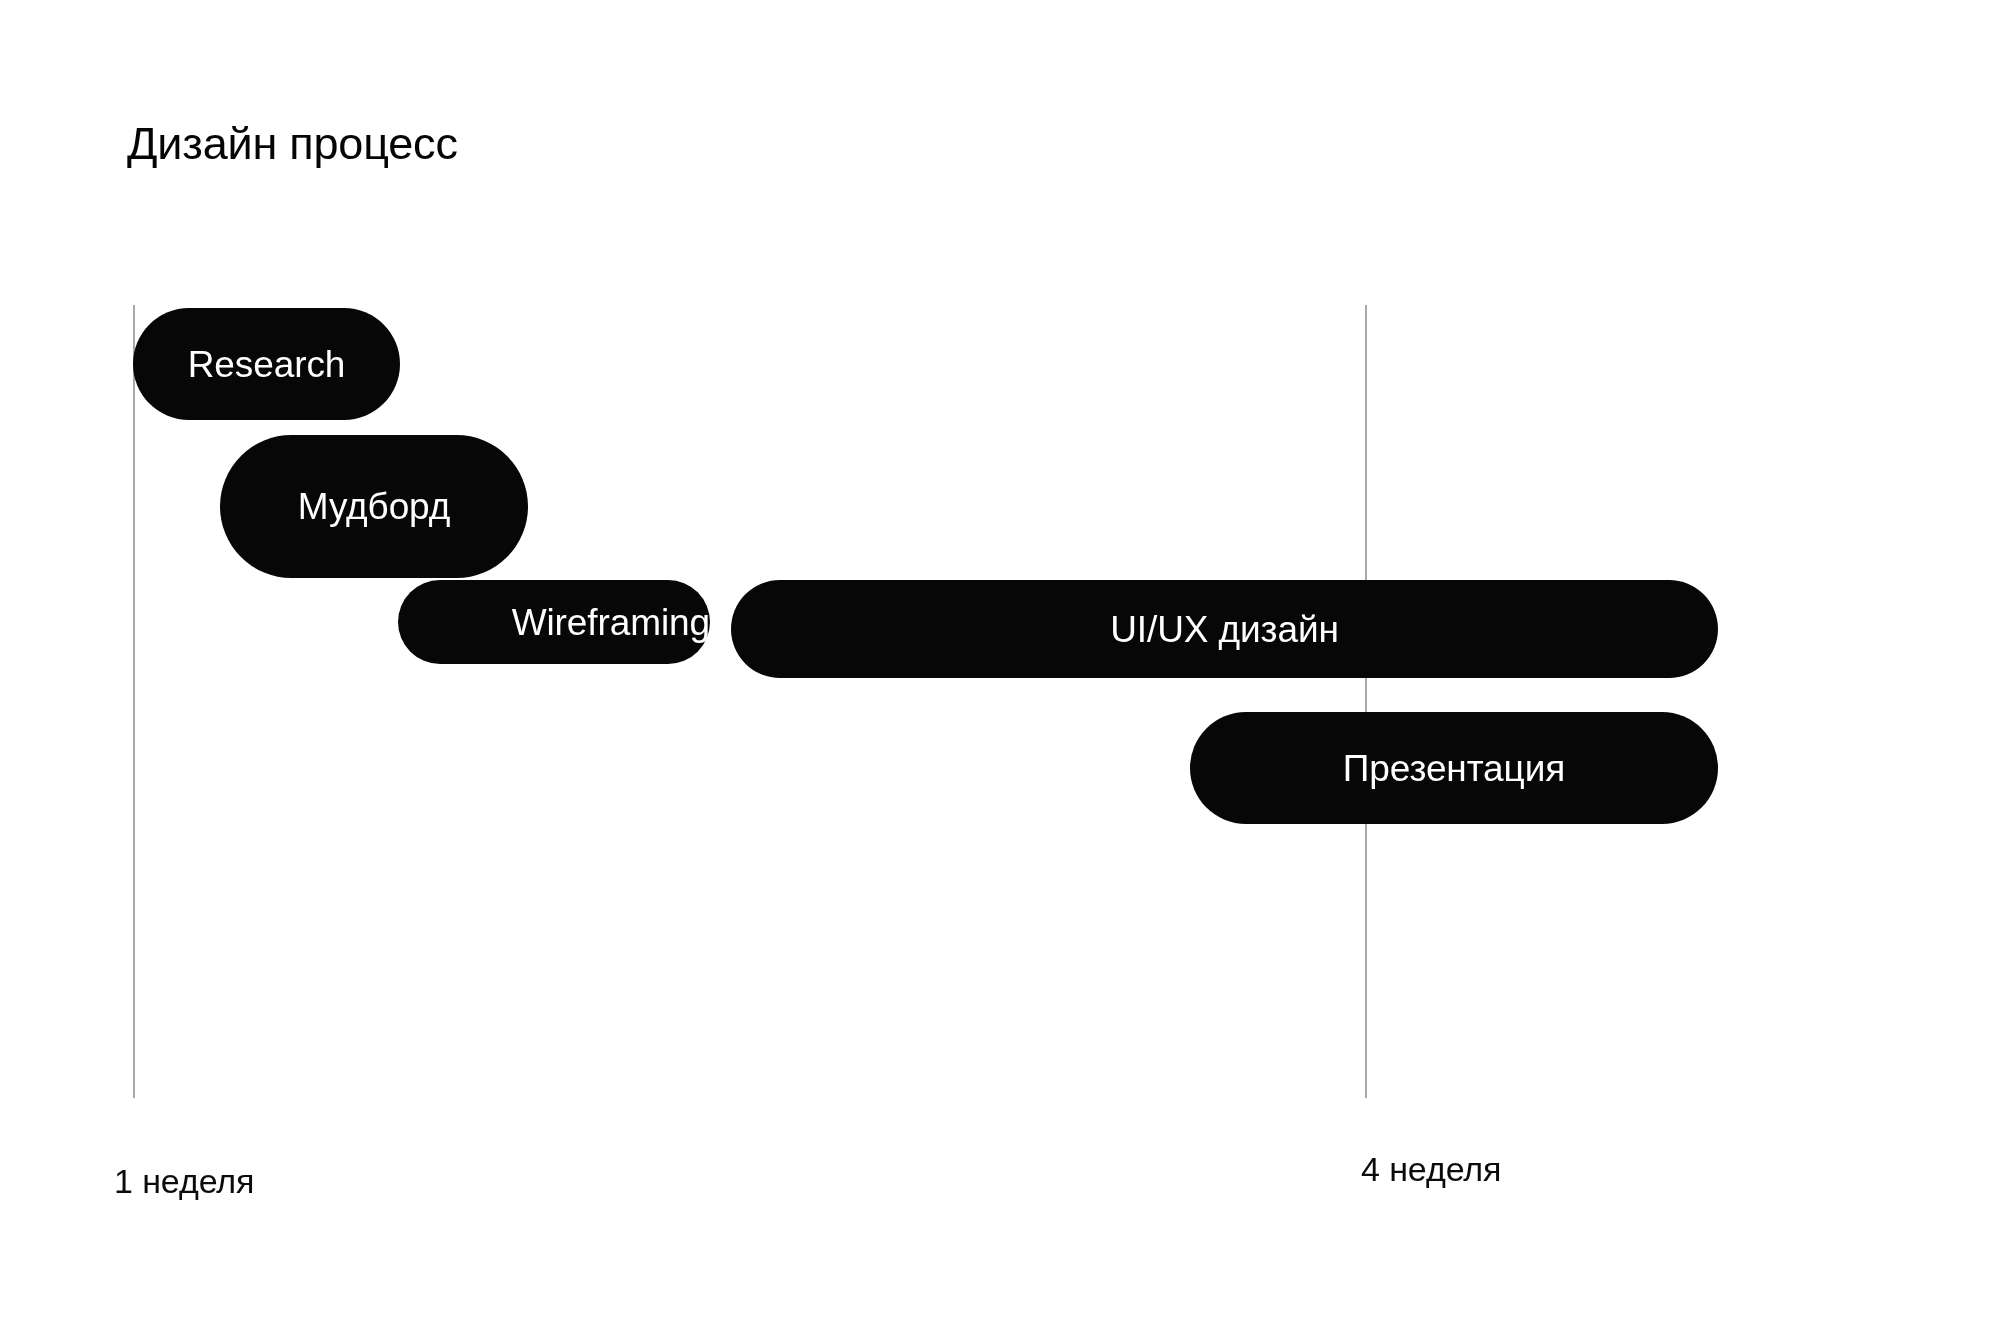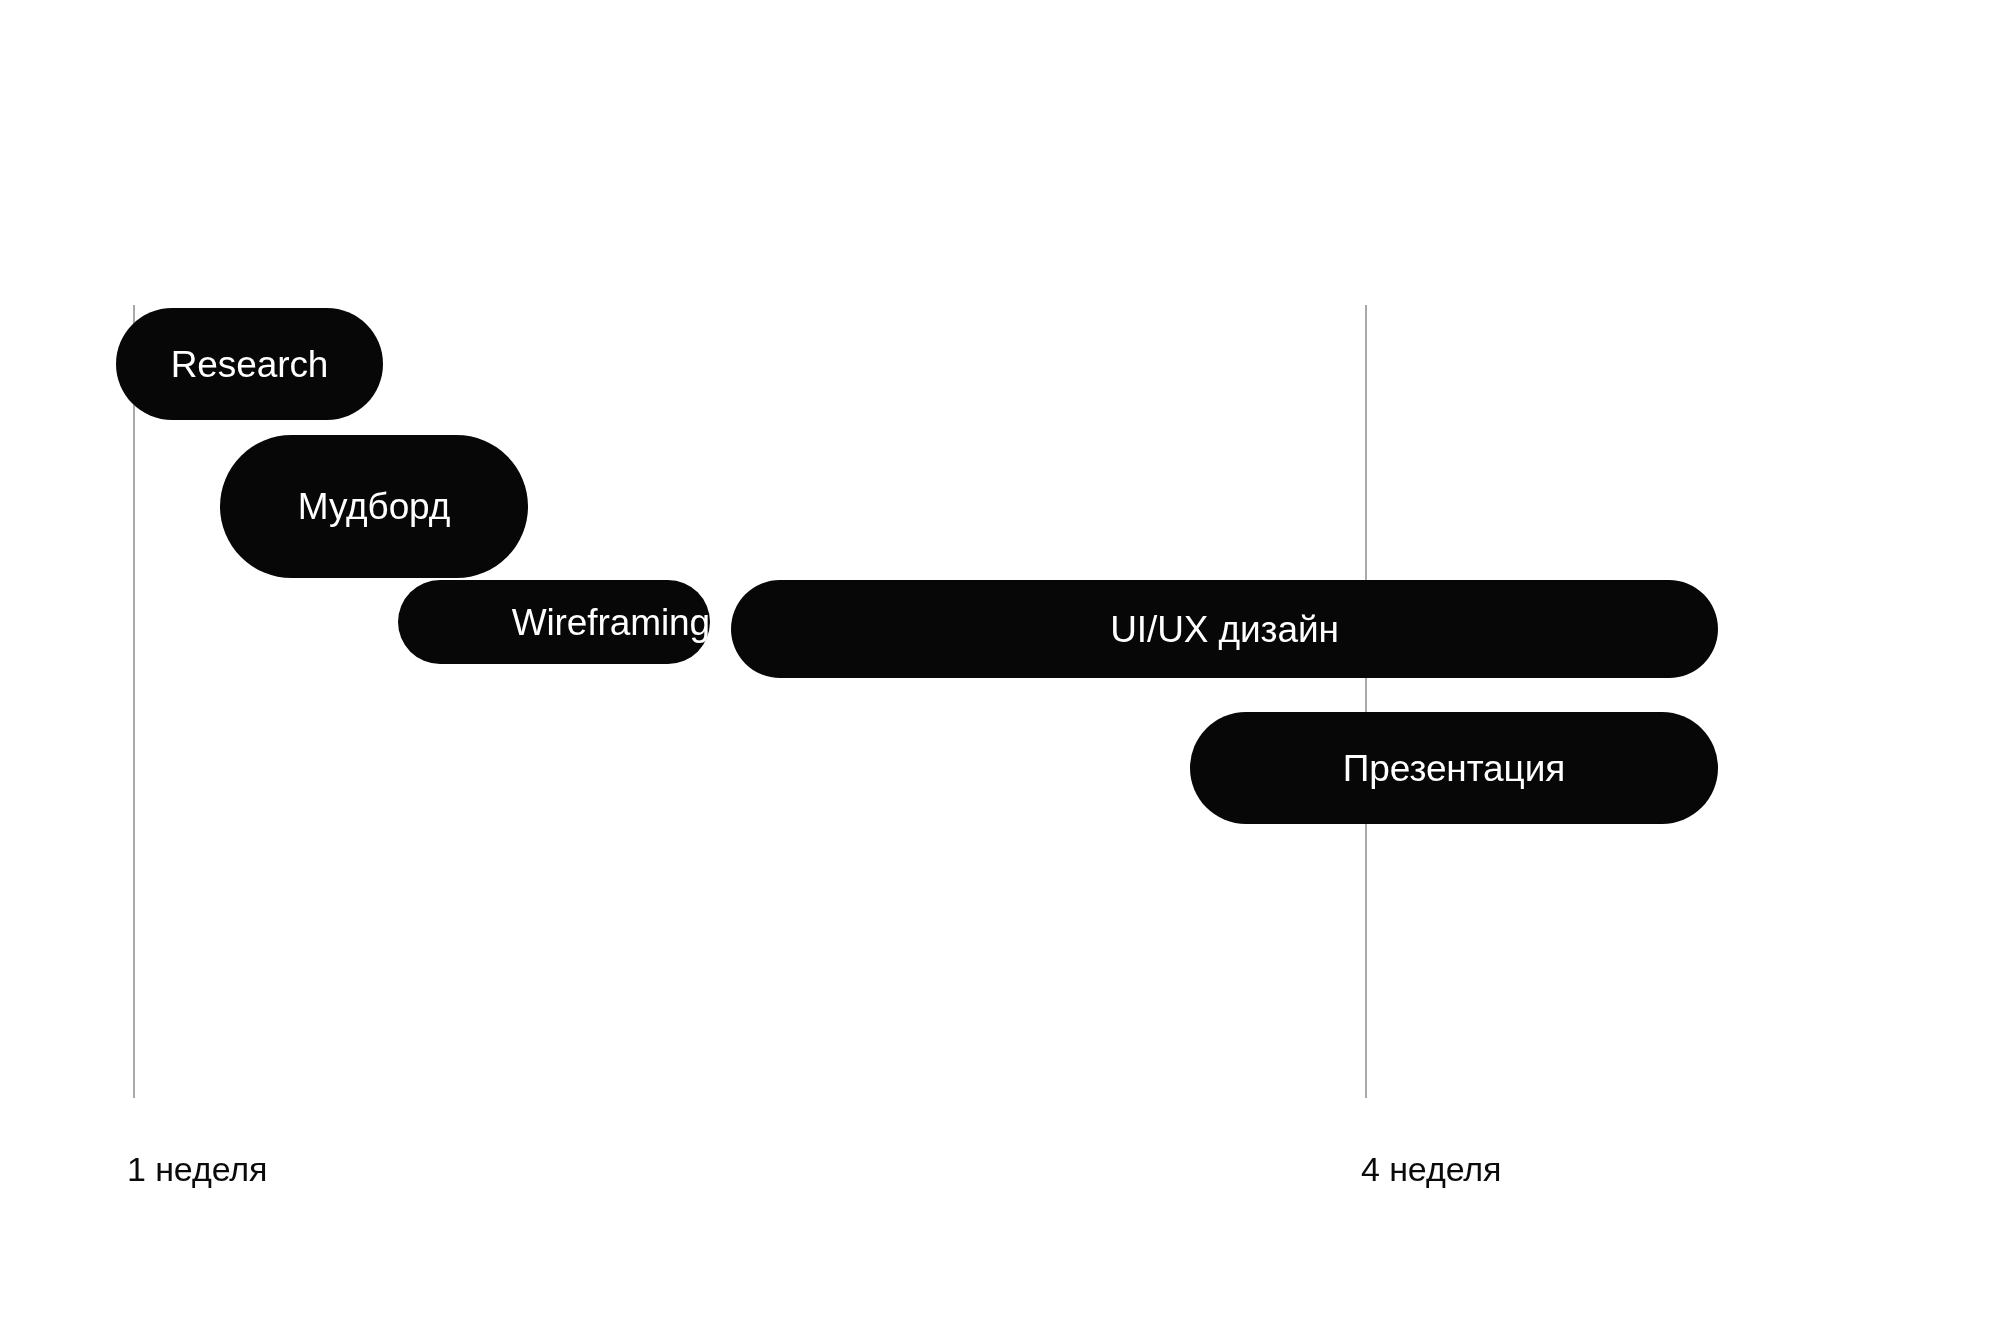--- a/index.html
+++ b/index.html
@@ -69,40 +69,41 @@
     color: #0b0b0b;
     letter-spacing: -0.1px;
     white-space: nowrap;
   }
 </style>
 </head>
 <body>
 
 <div id="canvas">
 
+  <div id="chart-title">Дизайн процесс</div>
 
   <div class="gridline" style="left:133px;"></div>
   <div class="gridline" style="left:1365px;"></div>
 
-  <div class="bar" style="left:116px; top:308px; width:267px; height:112px;">
+  <div class="bar" style="left:133px; top:308px; width:267px; height:112px;">
     <span class="bar-label">Research</span>
   </div>
 
   <div class="bar" style="left:220px; top:435px; width:308px; height:143px;">
     <span class="bar-label">Мудборд</span>
   </div>
 
   <div class="bar" style="left:398px; top:580px; width:312px; height:84px;justify-content:flex-end;">
     <span class="bar-label">Wireframing</span>
   </div>
 
   <div class="bar" style="left:731px; top:580px; width:987px; height:98px;">
     <span class="bar-label">UI/UX дизайн</span>
   </div>
 
   <div class="bar" style="left:1190px; top:712px; width:528px; height:112px;">
     <span class="bar-label">Презентация</span>
   </div>
 
-  <div class="axis-label" style="left:127px;">1 неделя</div>
+  <div class="axis-label" style="left:114px;margin-top:12px;">1 неделя</div>
   <div class="axis-label" style="left:1361px;">4 неделя</div>
 
 </div>
 
 </body></html>

